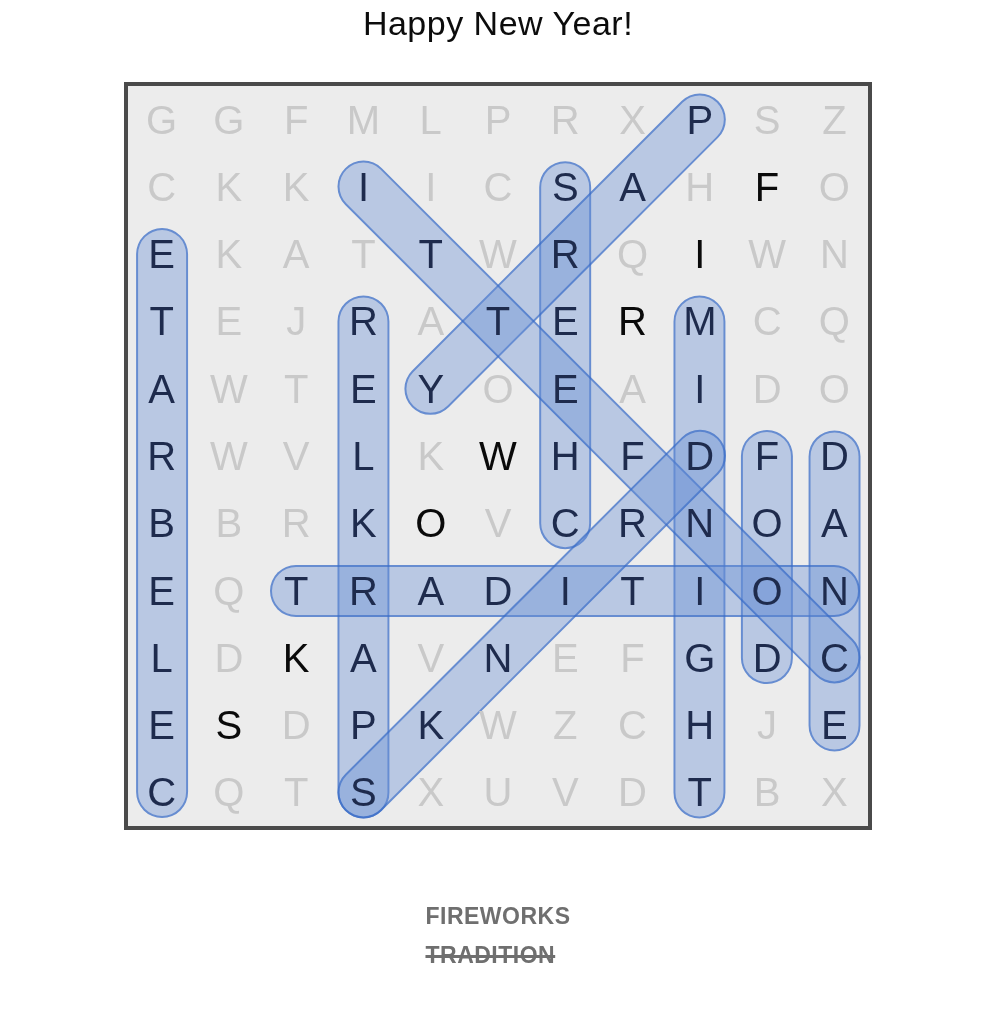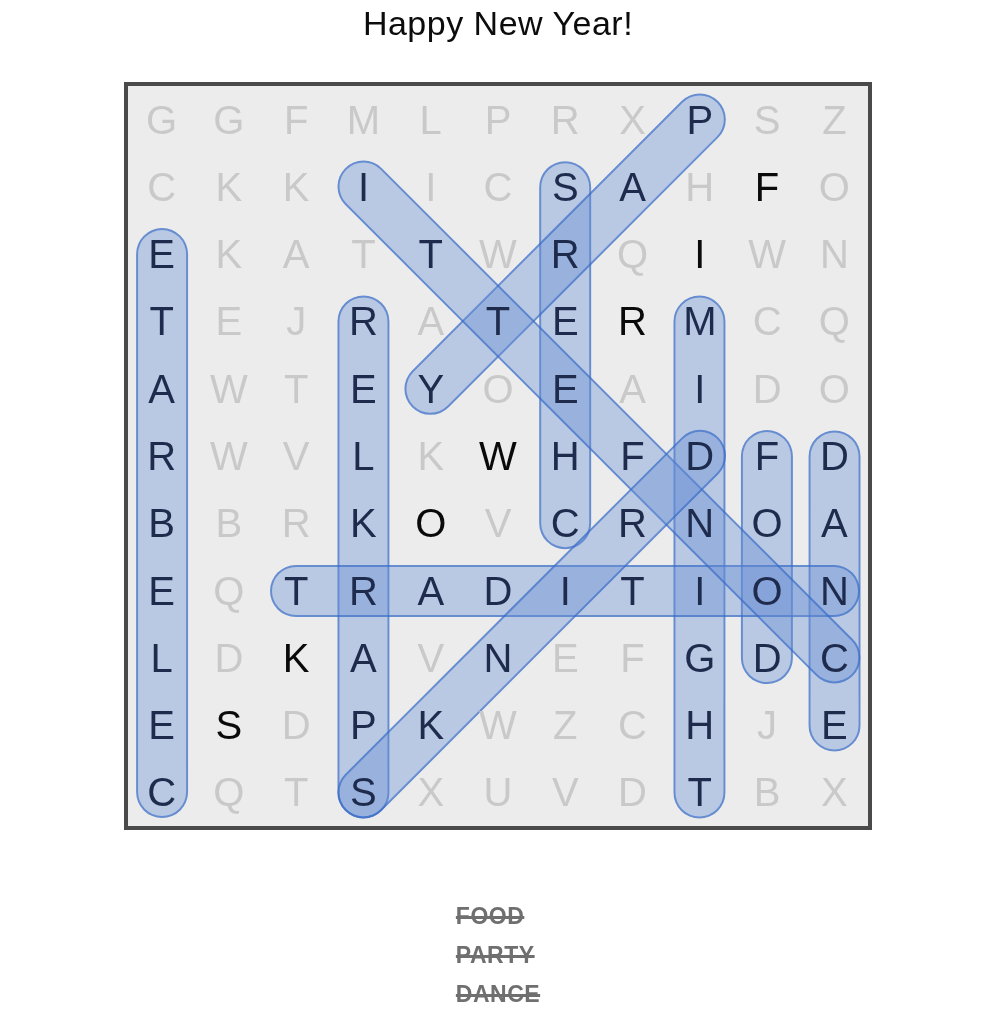--- a/index.html
+++ b/index.html
@@ -175,18 +175,17 @@
         <div class="cell" style="left: 437.273px; top: 706.364px; color: rgb(201, 201, 201);">V</div>
         <div class="cell" style="left: 504.545px; top: 706.364px; color: rgb(201, 201, 201);">D</div>
         <div class="cell" style="left: 571.818px; top: 706.364px; color: rgb(30, 43, 77);">T</div>
         <div class="cell" style="left: 639.091px; top: 706.364px; color: rgb(201, 201, 201);">B</div>
         <div class="cell" style="left: 706.364px; top: 706.364px; color: rgb(201, 201, 201);">X</div>
       </div>
   </div>
 </div>
 
 <div class="word-list" style="color: rgb(111, 111, 111);">
-    <div class="wl-col">
-      <span class="wl-word struck">FOOD</span>
-      <span class="wl-word struck">PARTY</span>
-      <span class="wl-word struck">DANCE</span>
+    <div class="wl-col centered">
+      <span class="wl-word">FIREWORKS</span>
+      <span class="wl-word struck">TRADITION</span>
     </div>
   </div>
 
 </body></html>

